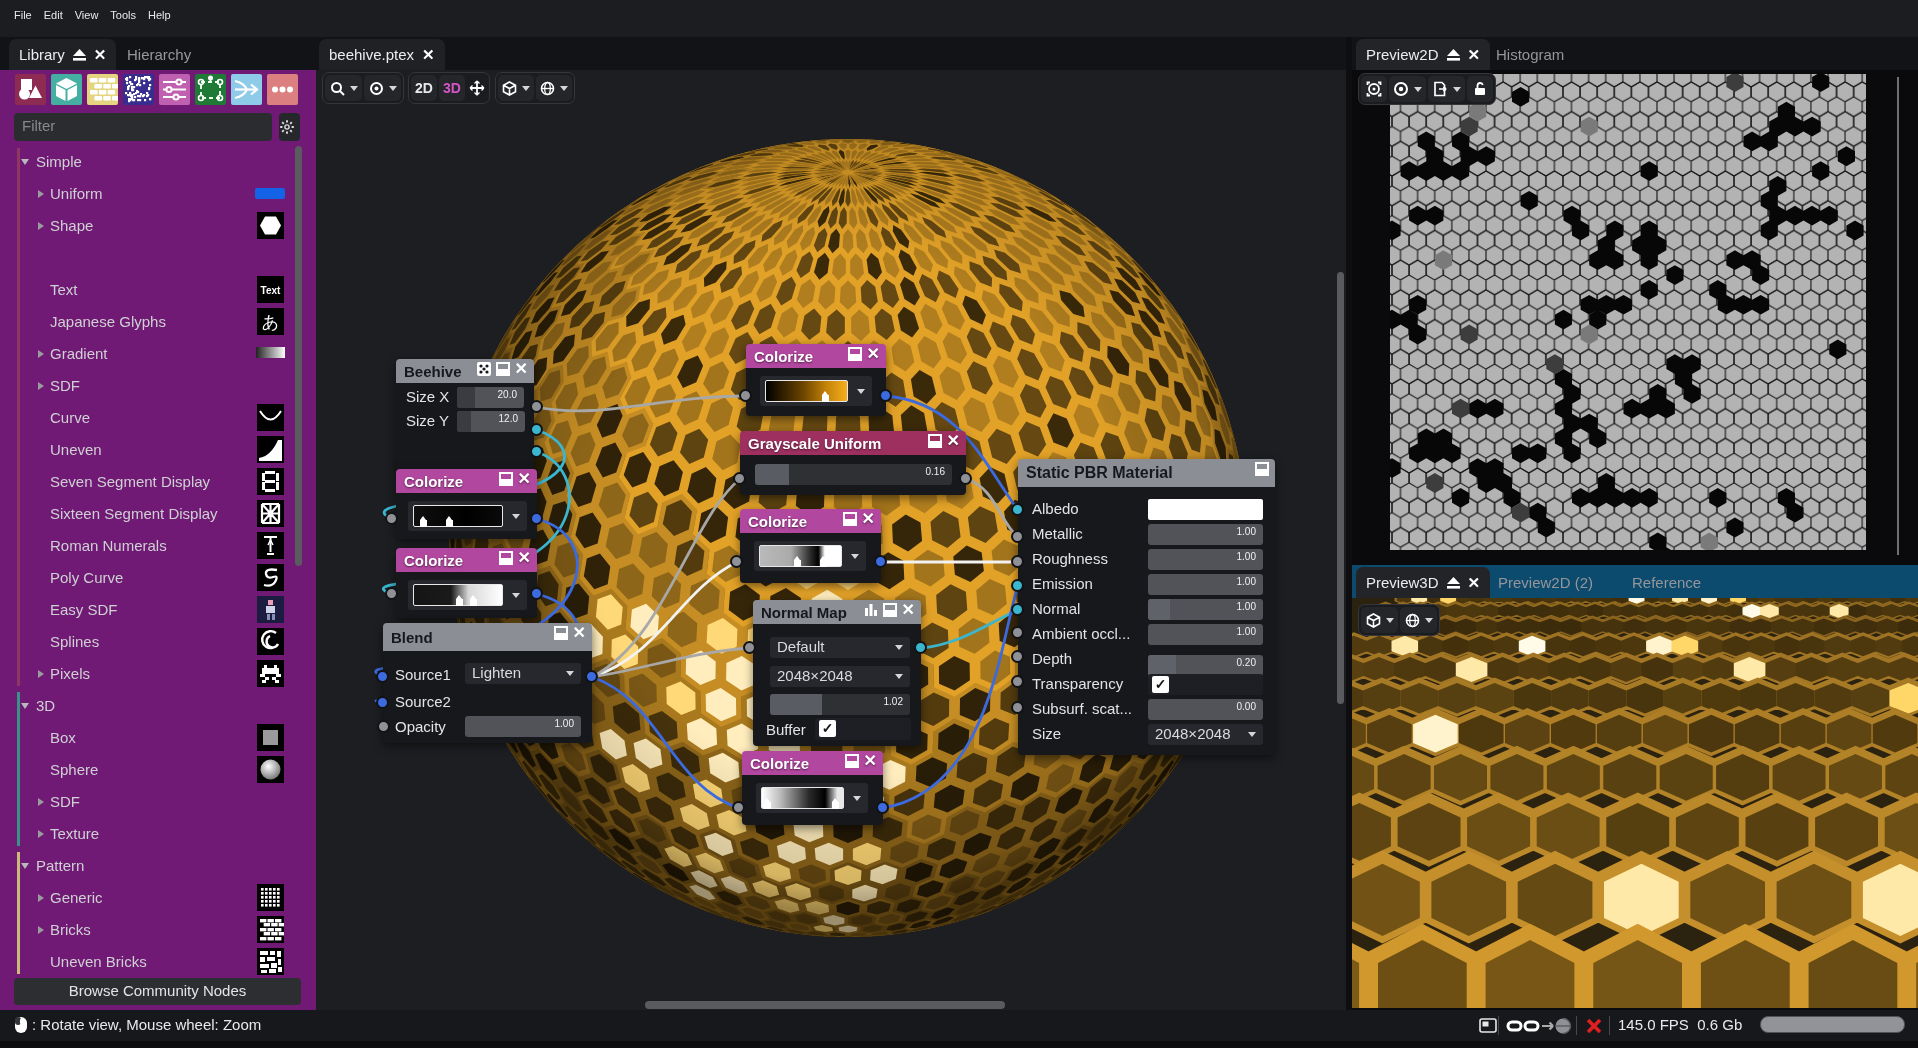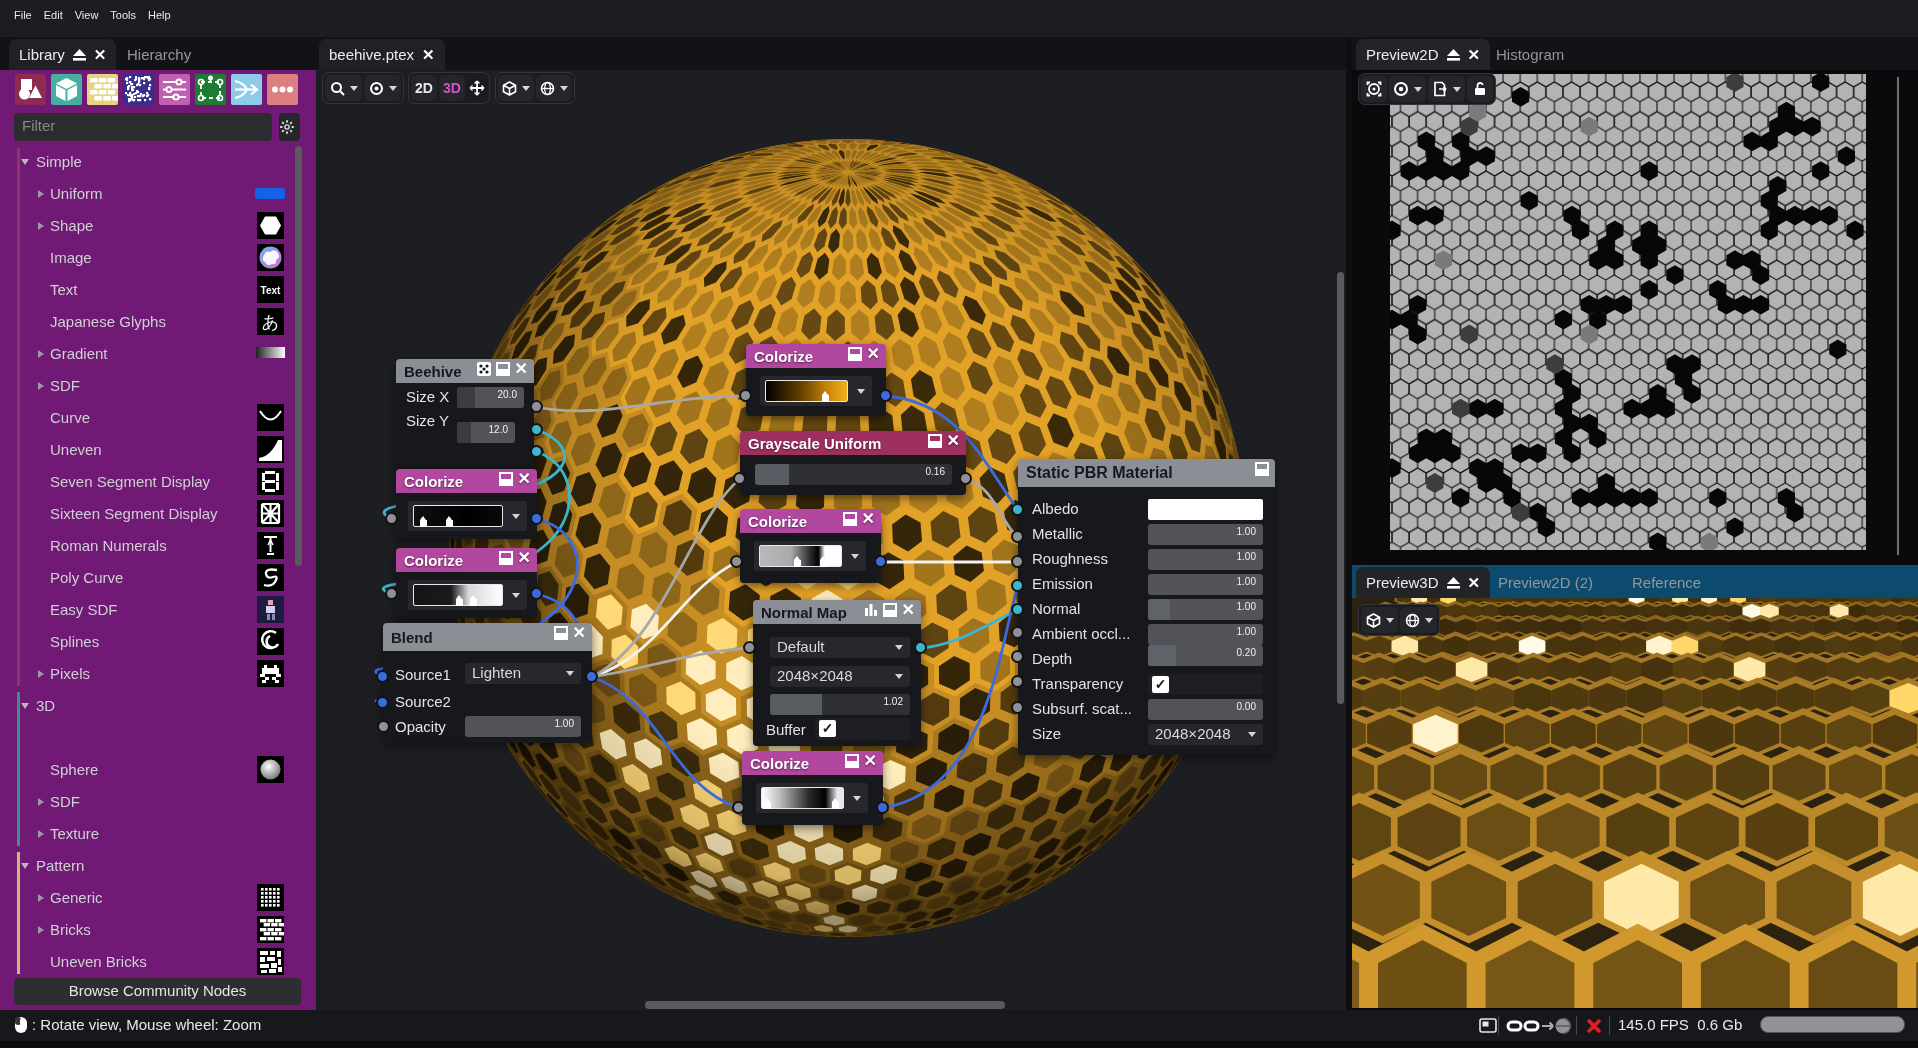--- a/index.html
+++ b/index.html
@@ -255,35 +255,20 @@
         <svg width="27" height="27" viewBox="0 0 27 27">
           <polygon points="3,13.5 8,4.5 19,4.5 24,13.5 19,22.5 8,22.5" fill="#fff"></polygon>
         </svg>
       </div>
     </div>
 <div class="trow" style="top:141px">
       <span class="ar rt" style="left:38px"></span>
       <span class="lb" style="left:50px">Uniform</span>
       <div style="position:absolute;left:255px;top:10px;width:30px;height:11px;background:#1463e6;border-radius:2px"></div>
     </div>
-<div class="trow" style="top:205px">
-      <span class="lb" style="left:50px">Image</span>
-      <div class="ticon">
-        <svg width="27" height="27" viewBox="0 0 27 27">
-          <defs>
-            <linearGradient id="imgg" x1="0" y1="0" x2="1" y2="1">
-              <stop offset="0" stop-color="#6db5e8"></stop>
-              <stop offset="1" stop-color="#d86bd8"></stop>
-            </linearGradient>
-          </defs>
-          <circle cx="13.5" cy="13.5" r="11" fill="url(#imgg)"></circle>
-          <path d="M7 11 q2-5 6-3 q5-4 8 1 q3 5-2 7 q1 5-4 4 q-5 3-7-2 q-4-2-1-7z" fill="#fff" opacity="0.92"></path>
-        </svg>
-      </div>
-    </div>
 <div class="trow" style="top:237px">
       <span class="lb" style="left:50px">Text</span>
       <div class="ticon">
         <svg width="27" height="27" viewBox="0 0 27 27">
           <text x="13.5" y="18" font-size="10" font-weight="bold" fill="#fff" text-anchor="middle" font-family="Liberation Sans">Text</text>
         </svg>
       </div>
     </div>
 <div class="trow" style="top:269px">
       <span class="lb" style="left:50px">Japanese Glyphs</span>
@@ -400,20 +385,28 @@
             <rect x="15" y="17" width="4" height="3"></rect>
             <rect x="5" y="20" width="4" height="3"></rect>
             <rect x="18" y="20" width="4" height="3"></rect>
           </g>
         </svg>
       </div>
     </div>
 <div class="trow" style="top:653px">
       <span class="ar dn" style="left:21px"></span>
       <span class="lb" style="left:36px">3D</span>
+    </div>
+<div class="trow" style="top:685px">
+      <span class="lb" style="left:50px">Box</span>
+      <div class="ticon">
+        <svg width="27" height="27" viewBox="0 0 27 27">
+          <rect x="6" y="6" width="15" height="15" fill="#9b9b9b"></rect>
+        </svg>
+      </div>
     </div>
 <div class="trow" style="top:717px">
       <span class="lb" style="left:50px">Sphere</span>
       <div class="ticon">
         <svg width="27" height="27" viewBox="0 0 27 27">
           <defs>
             <radialGradient id="spg" cx="0.4" cy="0.35" r="0.75">
               <stop offset="0" stop-color="#fff"></stop>
               <stop offset="1" stop-color="#666"></stop>
             </radialGradient>
@@ -647,21 +640,21 @@
           </span>
           <span class="xic">✕</span>
         </div></div>
       <div class="nbody" style="height:88px">
         <div class="nlabel" style="left:10px;top:5px">Size X</div>
         <div class="slider" style="left:61px;top:4px;width:67px">
           <span class="knob" style="width:18px"></span>
           <span class="val">20.0</span>
         </div>
         <div class="nlabel" style="left:10px;top:29px">Size Y</div>
-        <div class="slider" style="left:61px;top:39px;width:58px">
+        <div class="slider" style="left:61px;top:28px;width:68px">
           <span class="knob" style="width:14px"></span>
           <span class="val">12.0</span>
         </div>
       </div>
     </div>
 <div class="node" style="left:80px;top:432px;width:141px">
       <div class="ntitle mag" style="height:24px;font-size:15px">Colorize<div class="ticons">
           <span class="bufic">
             <i></i>
           </span>
@@ -820,21 +813,21 @@
         <div class="nlabel" style="left:14px;top:113px">Normal</div>
         <div class="slider" style="left:130px;top:112px;width:115px">
           <span class="knob kl" style="width:22px;background:#606269"></span>
           <span class="val">1.00</span>
         </div>
         <div class="nlabel" style="left:14px;top:138px">Ambient occl...</div>
         <div class="slider" style="left:130px;top:137px;width:115px">
           <span class="val">1.00</span>
         </div>
         <div class="nlabel" style="left:14px;top:163px">Depth</div>
-        <div class="slider" style="left:130px;top:158px;width:115px">
+        <div class="slider" style="left:130px;top:168px;width:115px">
           <span class="knob kl" style="width:28px;background:#606269"></span>
           <span class="val">0.20</span>
         </div>
         <div class="nlabel" style="left:14px;top:188px">Transparency</div>
         <div style="position:absolute;left:130px;top:187px;width:115px;height:21px;background:#1d1f24;border-radius:3px"></div>
         <div class="chk" style="left:134px;top:189px">✓</div>
         <div class="nlabel" style="left:14px;top:213px">Subsurf. scat...</div>
         <div class="slider" style="left:130px;top:212px;width:115px">
           <span class="val">0.00</span>
         </div>

